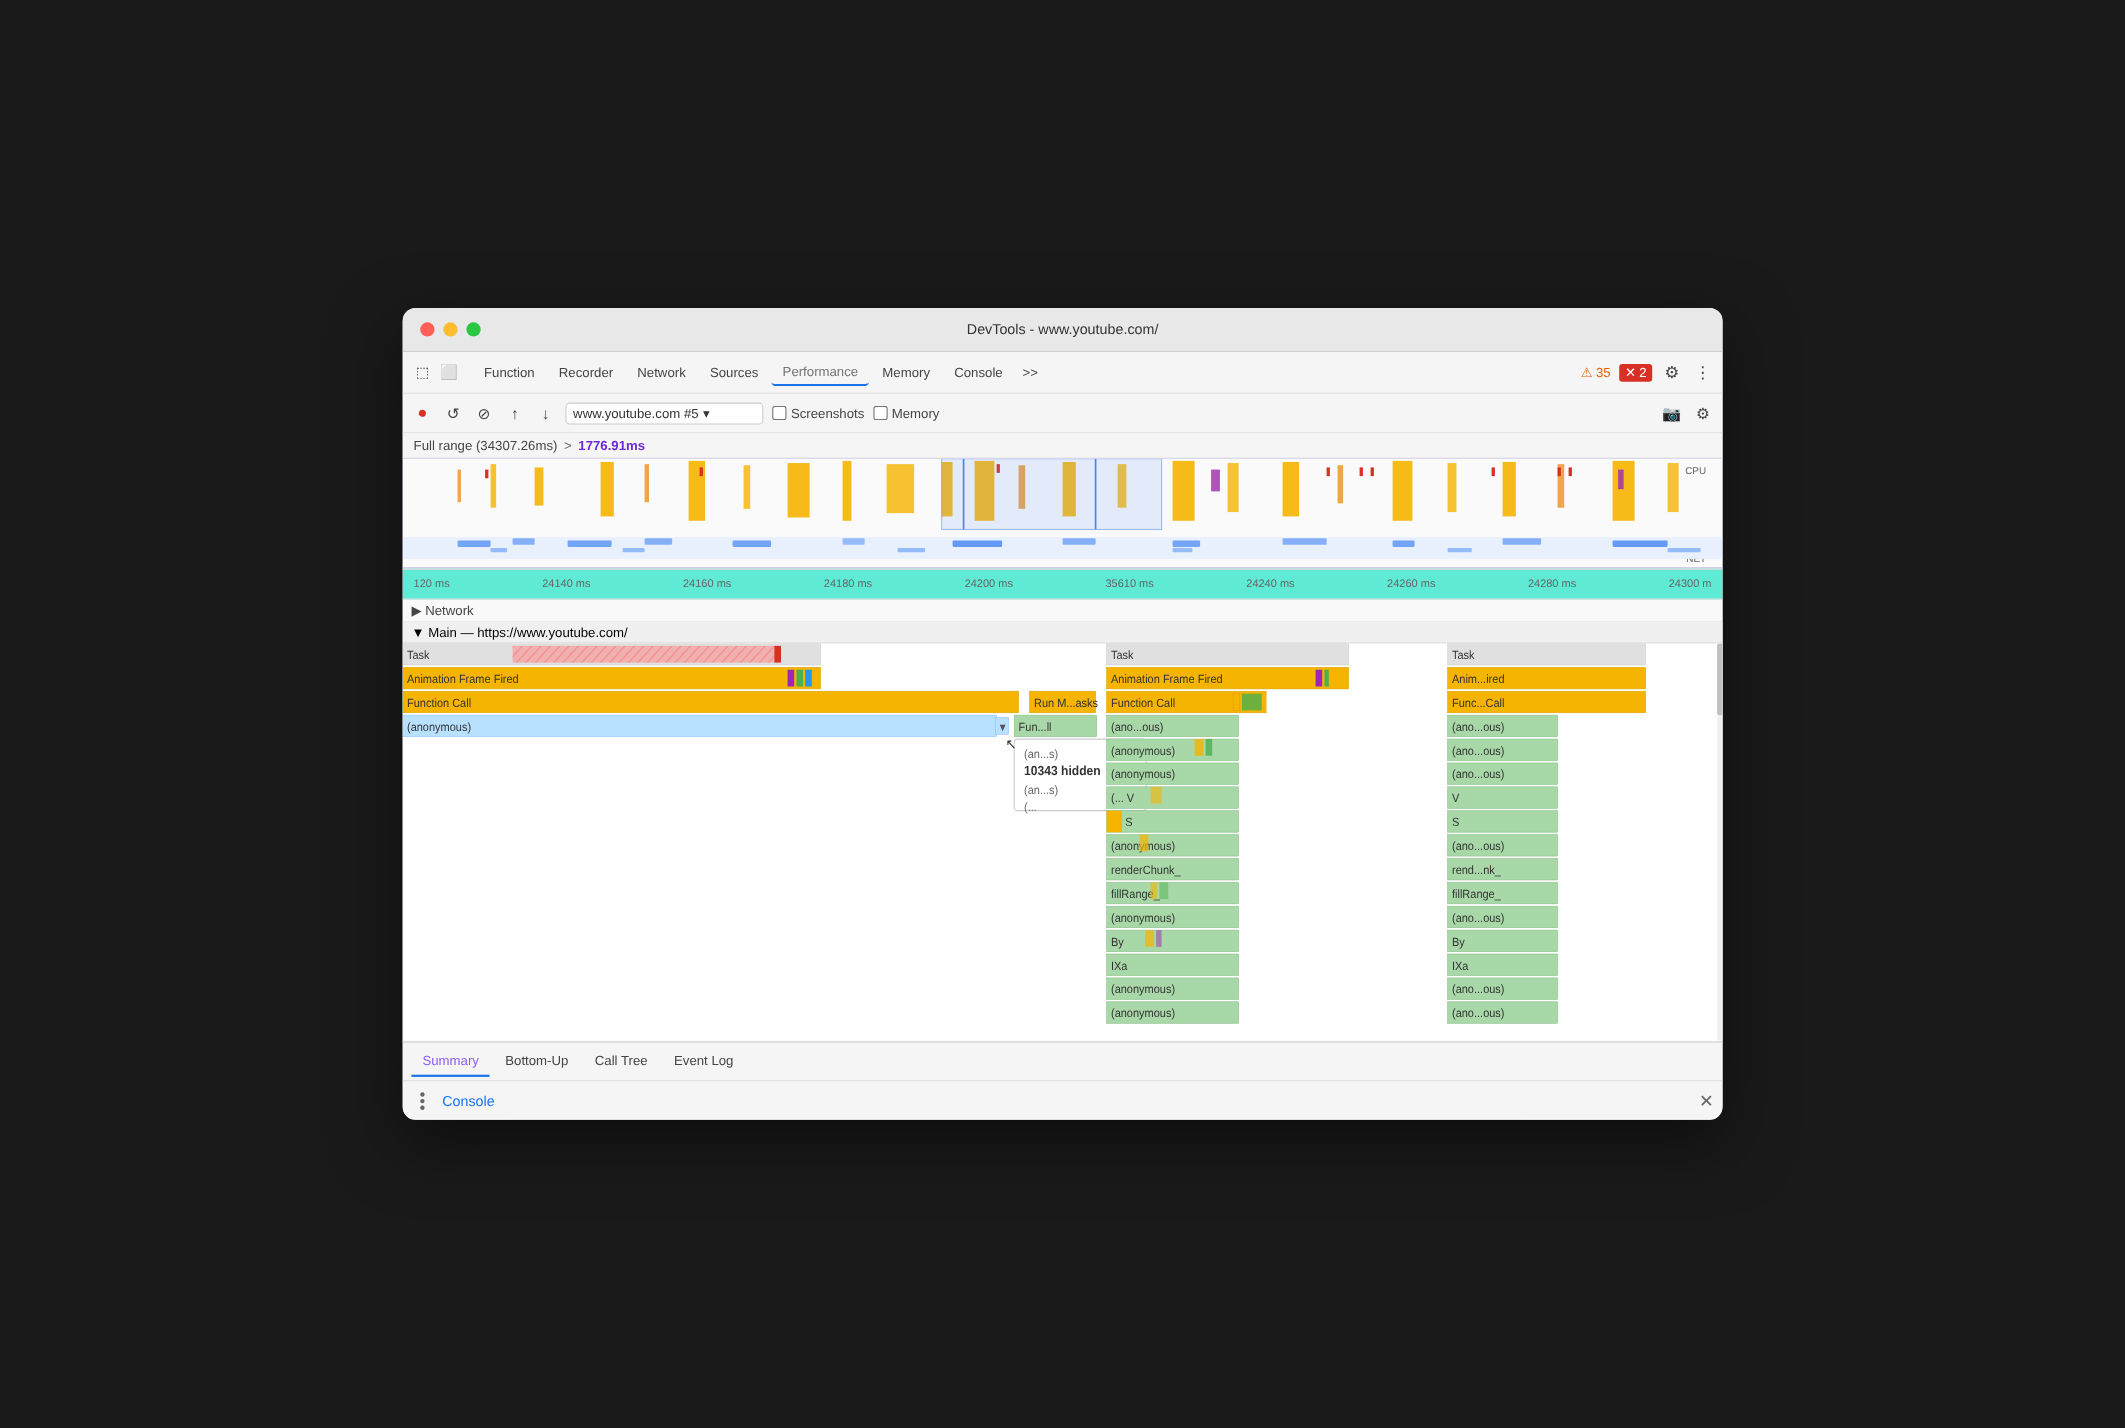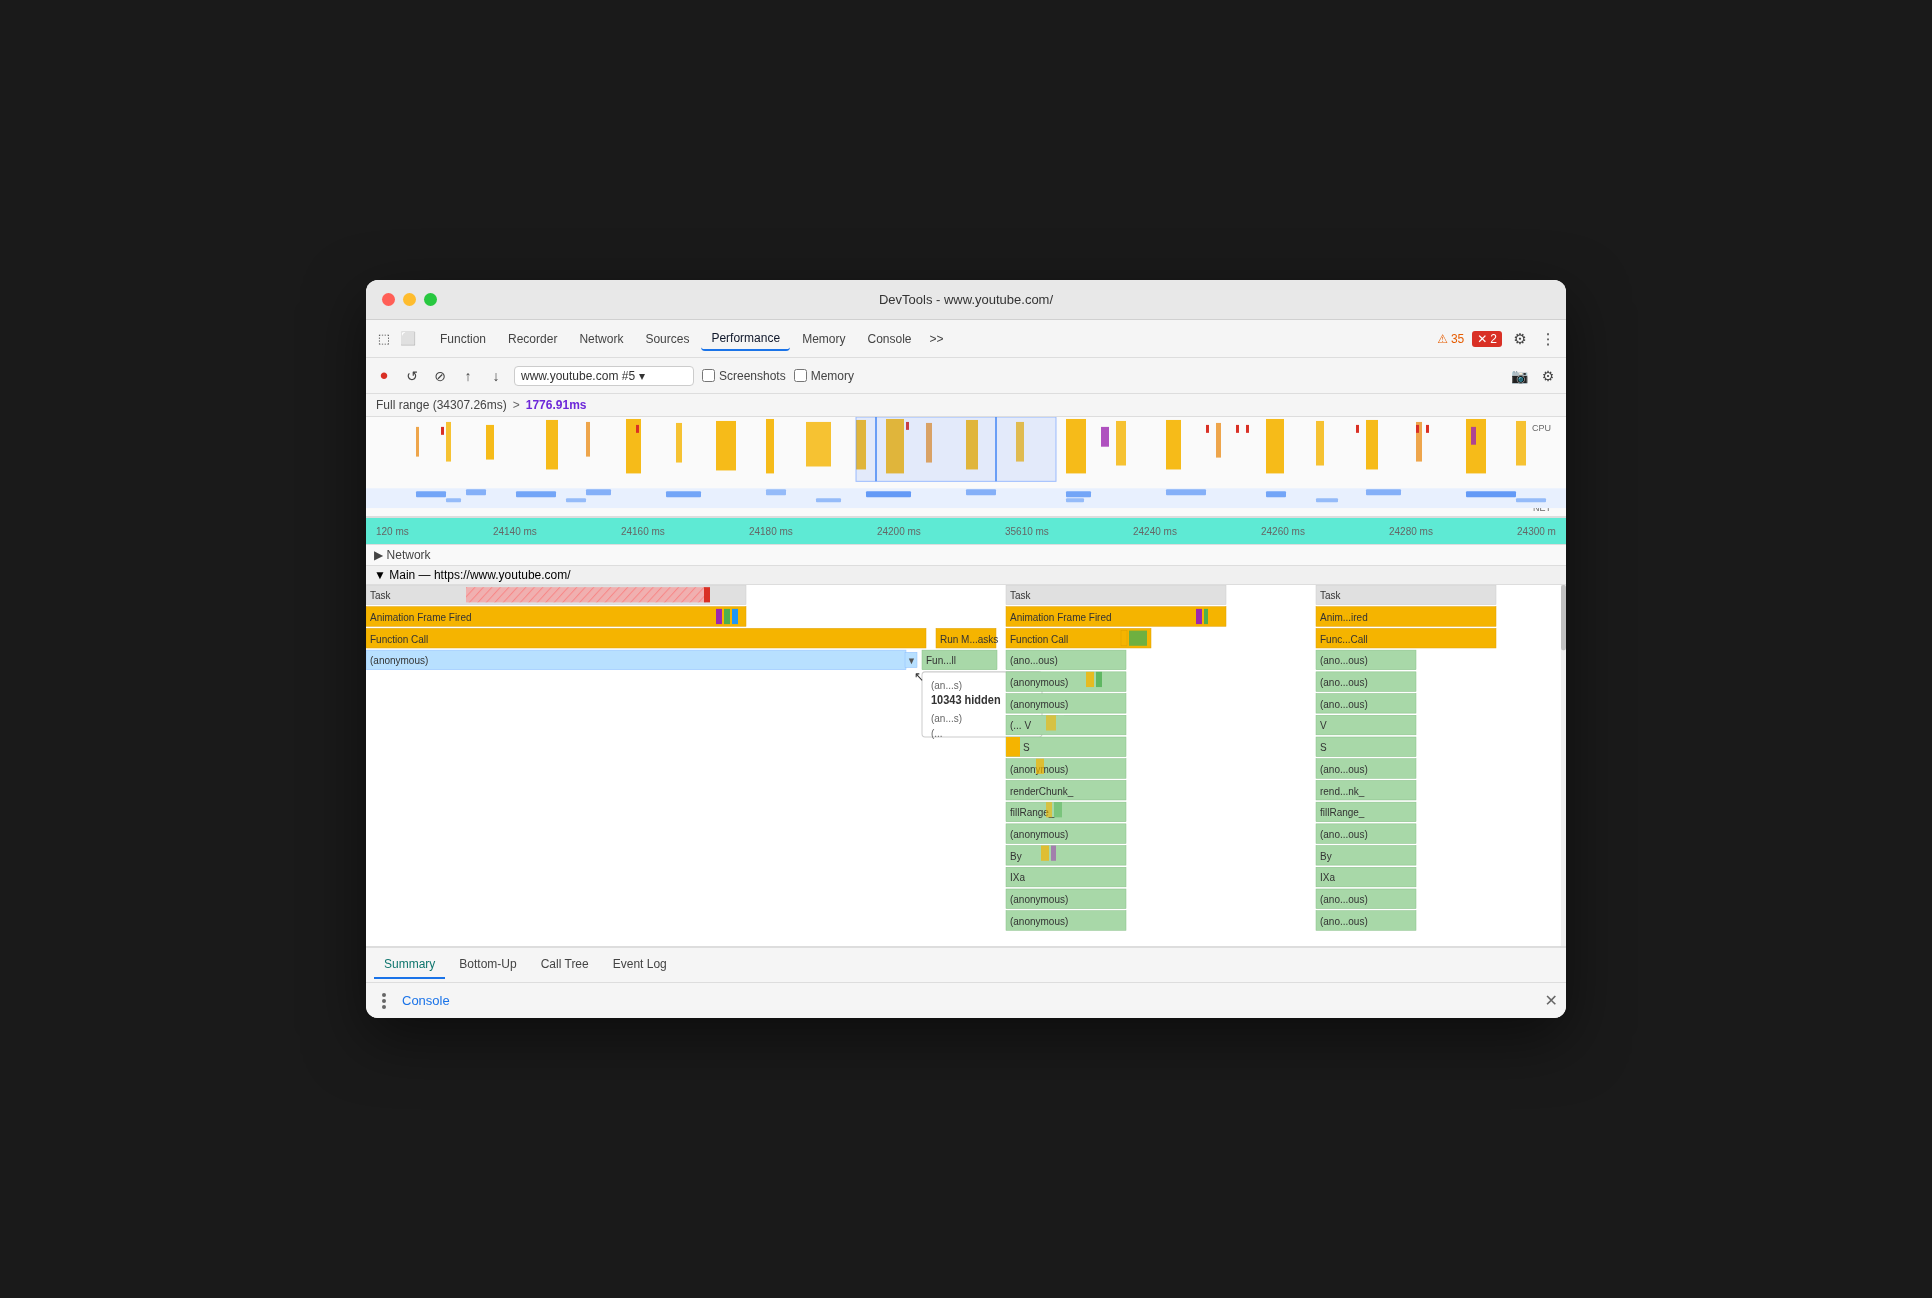--- a/index.html
+++ b/index.html
@@ -66,21 +66,21 @@
       flex: 1;
     }
     .tab-item {
       padding: 4px 10px;
       font-size: 12px;
       color: #444;
       cursor: pointer;
       border-radius: 4px;
     }
     .tab-item.active {
-      color: #0f172a;
+      color: #737373;
       font-weight: 500;
       border-bottom: 2px solid #1a73e8;
     }
     .tab-more {
       font-size: 12px;
       color: #444;
       padding: 4px 6px;
       cursor: pointer;
     }
     .toolbar-right {
@@ -232,21 +232,21 @@
       gap: 4px;
     }
     .bottom-tab {
       padding: 6px 10px;
       font-size: 12px;
       color: #444;
       cursor: pointer;
       border-bottom: 2px solid transparent;
     }
     .bottom-tab.active {
-      color: #0f766e;
+      color: #8b5cf6;
       border-bottom: 2px solid #1a73e8;
     }
     
     .console-bar {
       background: #f5f5f5;
       border-top: 1px solid #ddd;
       height: 36px;
       display: flex;
       align-items: center;
       padding: 0 8px;

